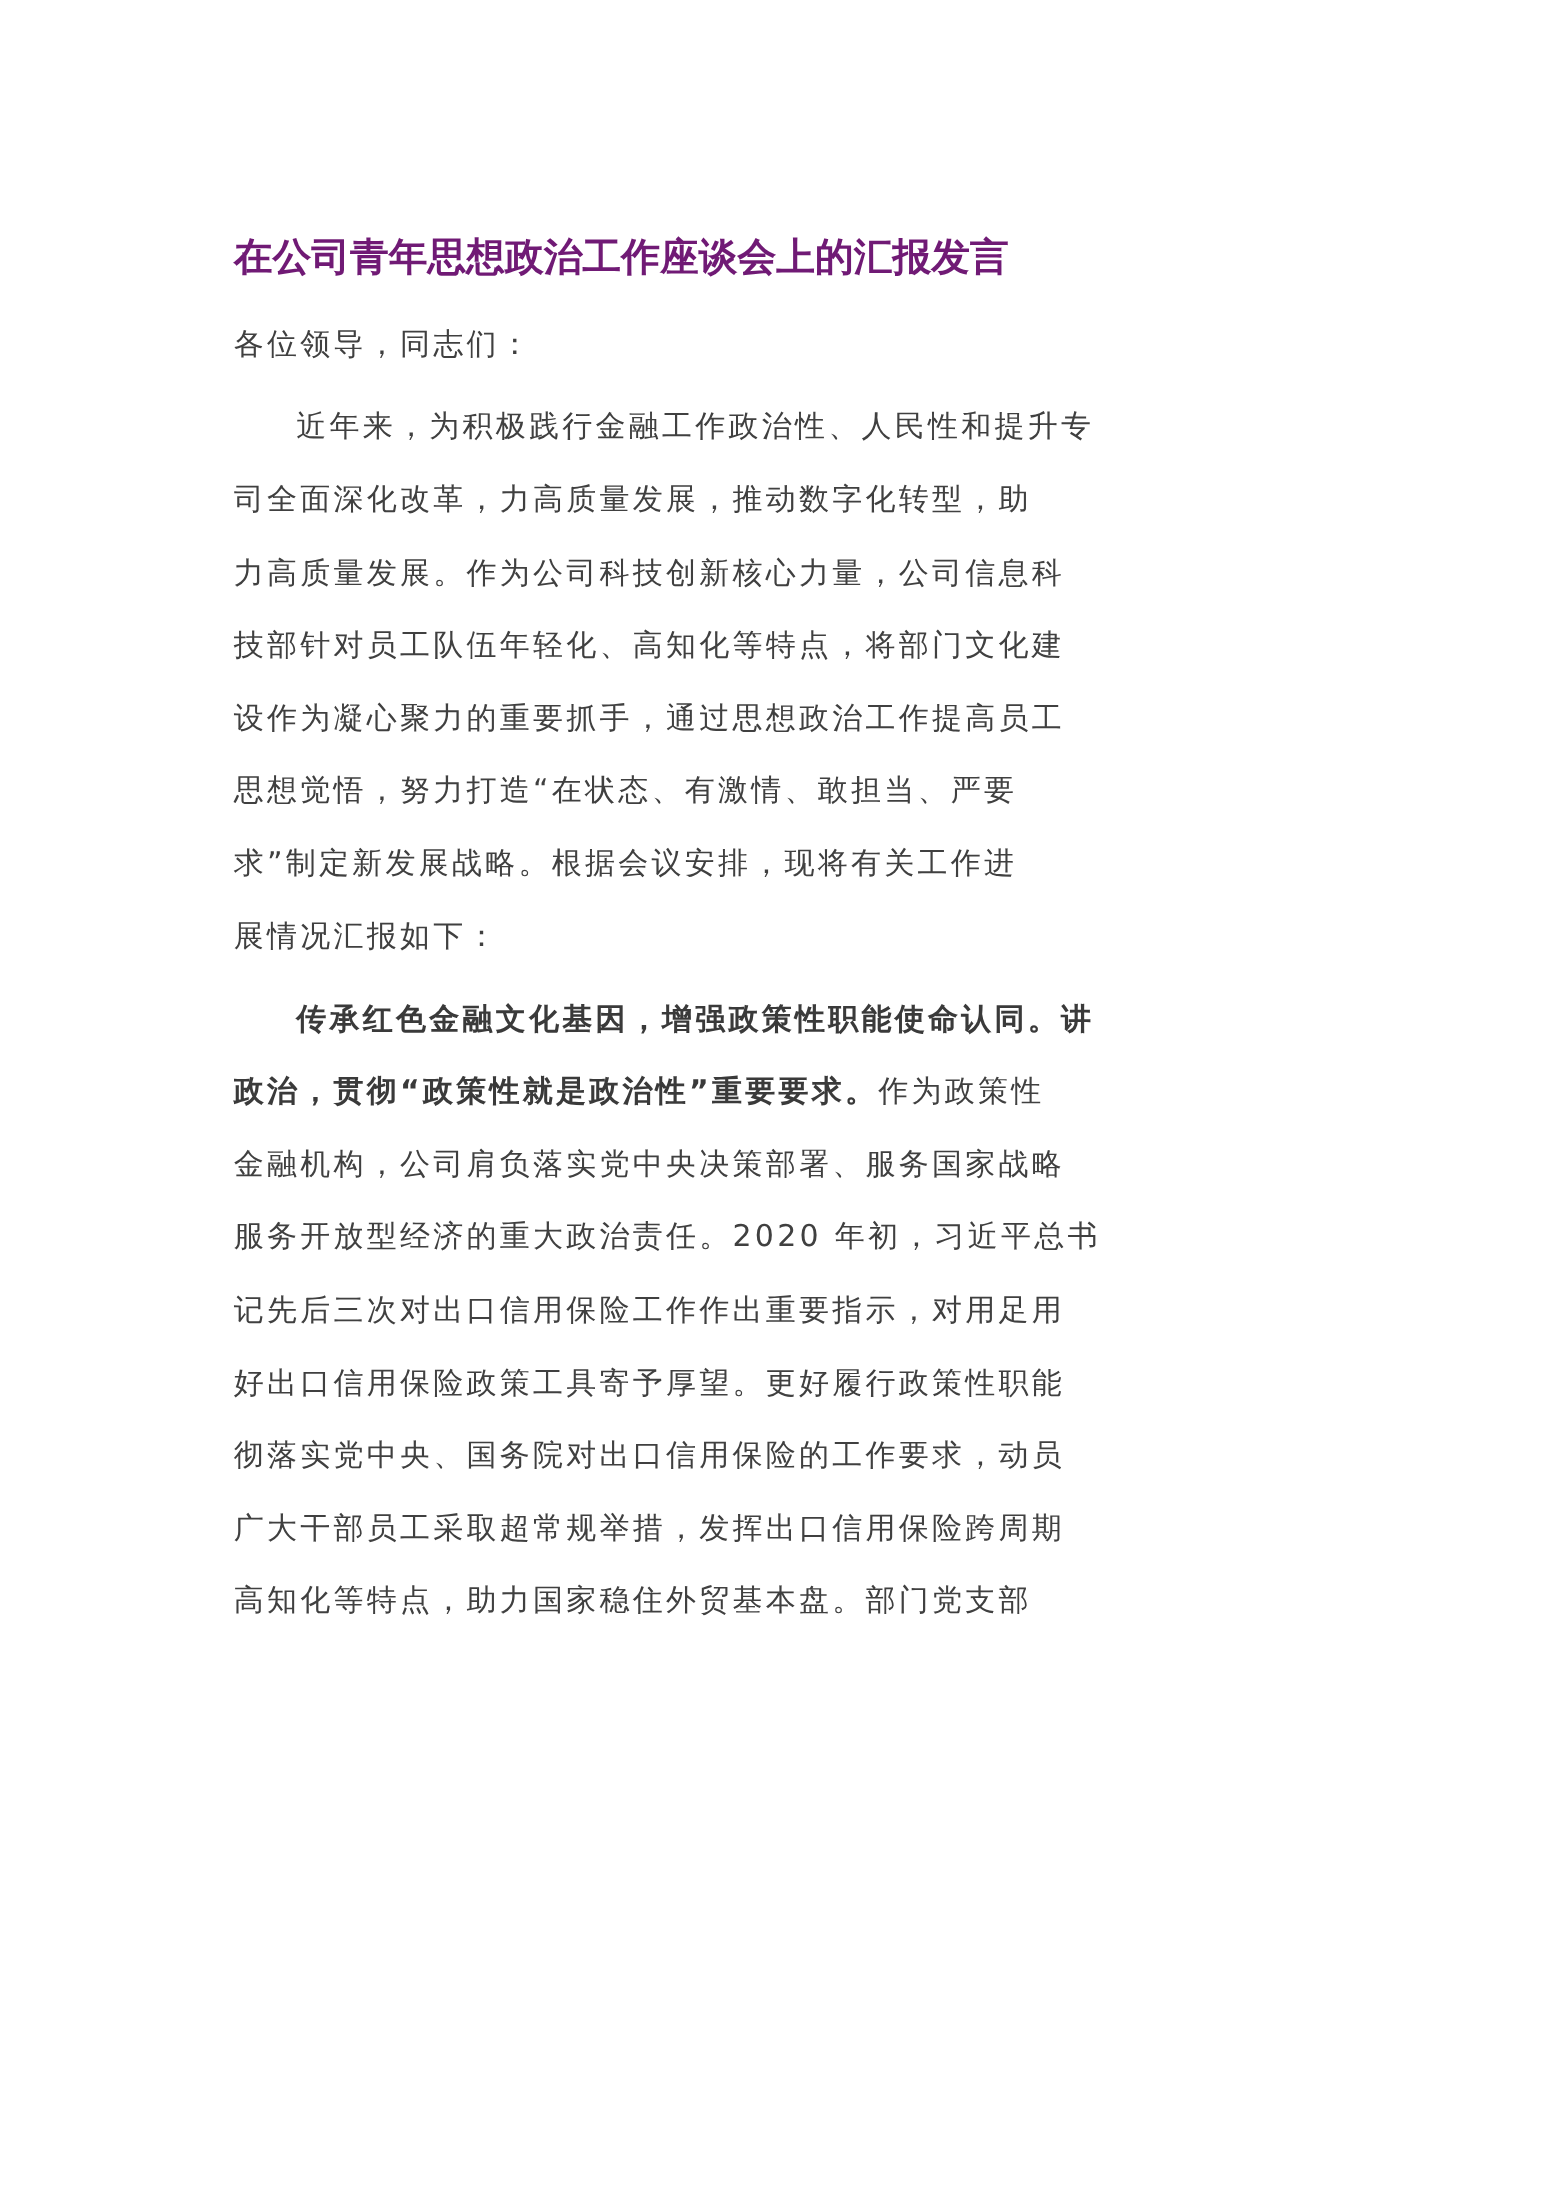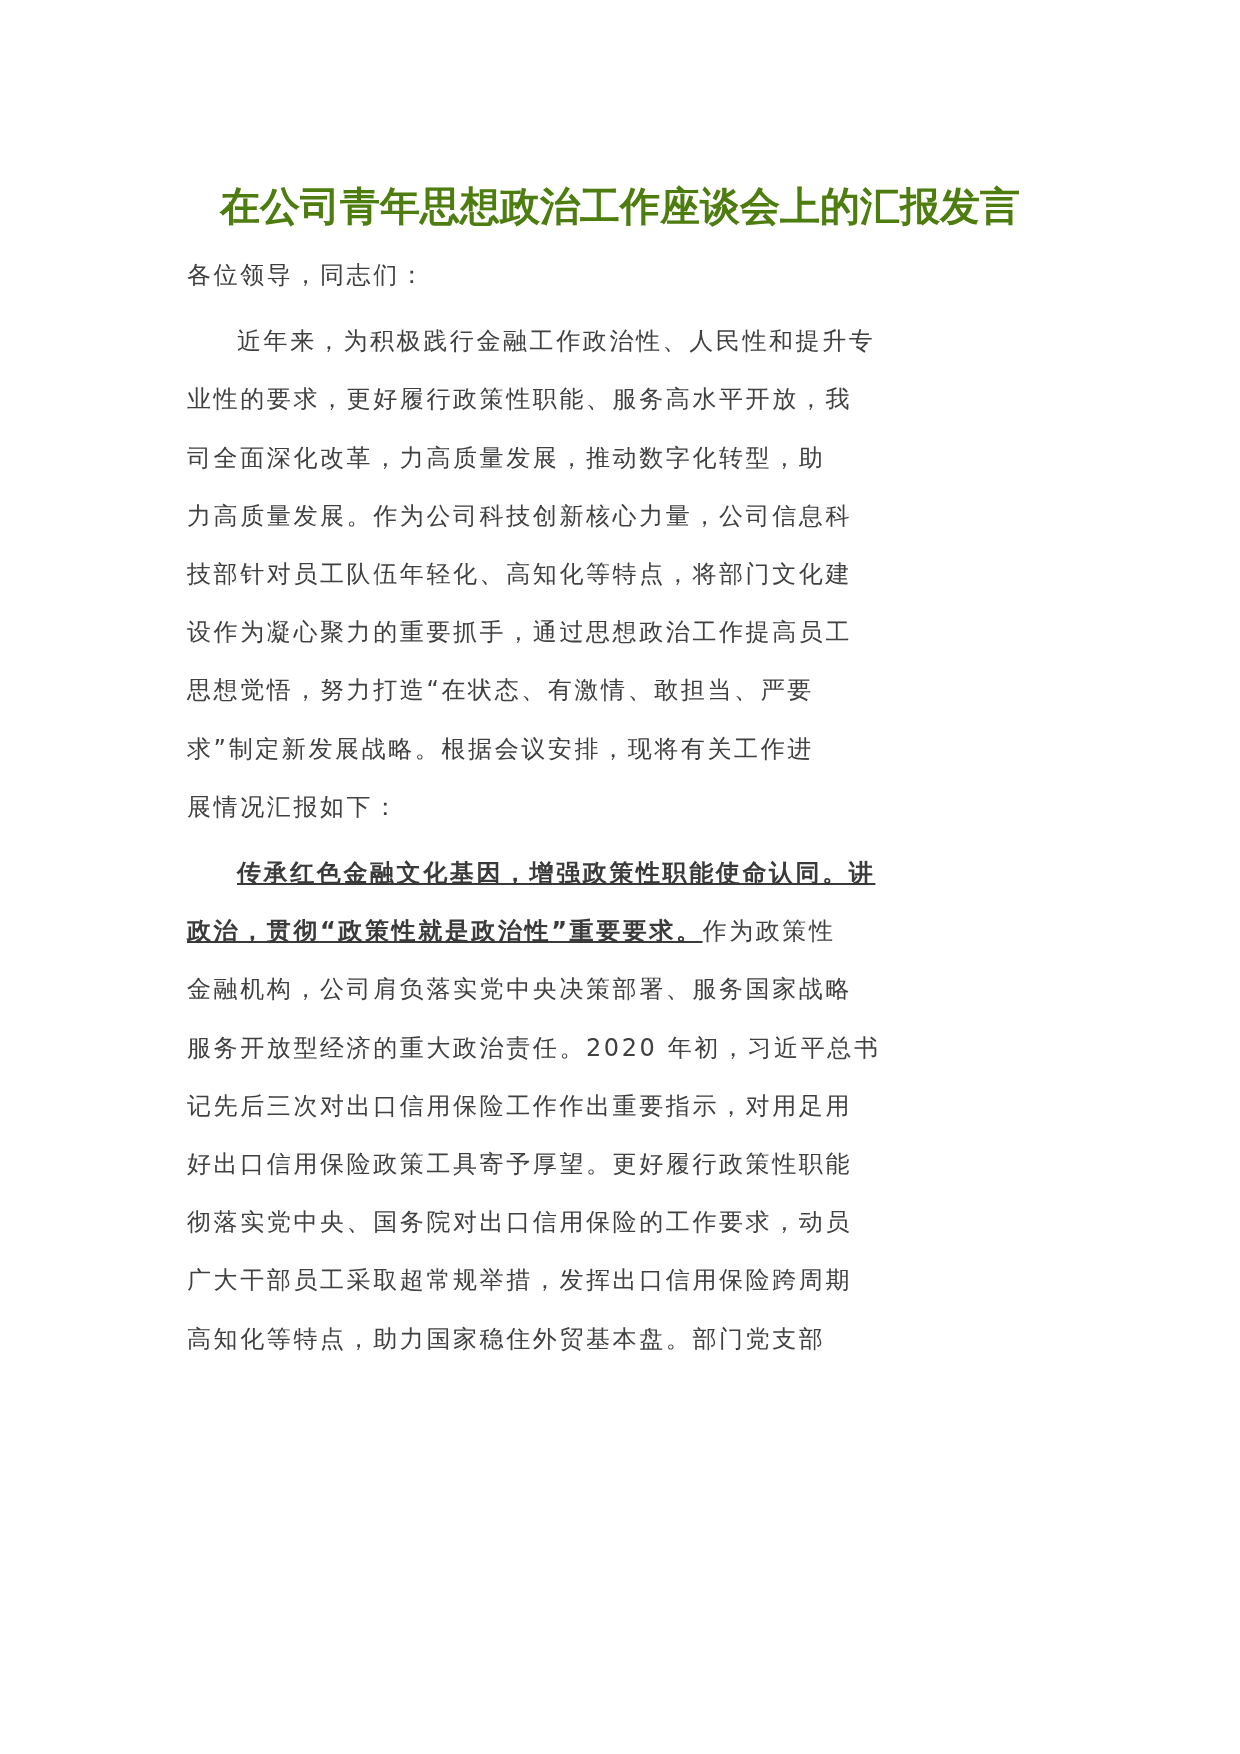--- a/index.html
+++ b/index.html
@@ -15,53 +15,51 @@
     font-family: "DejaVu Sans", "Liberation Sans", sans-serif;
     color: #404040;
   }
   .page {
     position: absolute;
     left: 187px;
     top: 182px;
     width: 866px;
   }
   .title {
-    text-align: center;
-    font-size: 40px;
+    font-size: 31px;
     font-weight: bold;
-    color: #4d7c0f;
+    color: #701a75;
     line-height: 48px;
     height: 48px;
     margin: 0 0 16px 0;
     letter-spacing: 0px;
   }
   .para {
     font-size: 24px;
     line-height: 58.2px;
     margin: 0;
     text-align: justify;
     letter-spacing: 2.6px;
     word-break: break-all;
   }
   .greeting { margin-bottom: 8px; }
   .gap { margin-top: 8px; }
-  .bold { font-weight: bold; color: #3a3a3a; text-decoration: underline; }
+  .bold { font-weight: bold; color: #3a3a3a; }
   .line { display: block; white-space: nowrap; }
 </style>
 </head>
 <body>
 
 <div class="page">
   <h1 class="title">在公司青年思想政治工作座谈会上的汇报发言</h1>
 
   <p class="para greeting">各位领导，同志们：</p>
 
   <div class="para">
     <span class="line" style="padding-left:50px">近年来，为积极践行金融工作政治性、人民性和提升专</span>
-    <span class="line">业性的要求，更好履行政策性职能、服务高水平开放，我</span>
     <span class="line">司全面深化改革，力高质量发展，推动数字化转型，助</span>
     <span class="line">力高质量发展。作为公司科技创新核心力量，公司信息科</span>
     <span class="line">技部针对员工队伍年轻化、高知化等特点，将部门文化建</span>
     <span class="line">设作为凝心聚力的重要抓手，通过思想政治工作提高员工</span>
     <span class="line">思想觉悟，努力打造“在状态、有激情、敢担当、严要</span>
     <span class="line">求”制定新发展战略。根据会议安排，现将有关工作进</span>
     <span class="line">展情况汇报如下：</span>
   </div>
 
   <div class="para gap">

